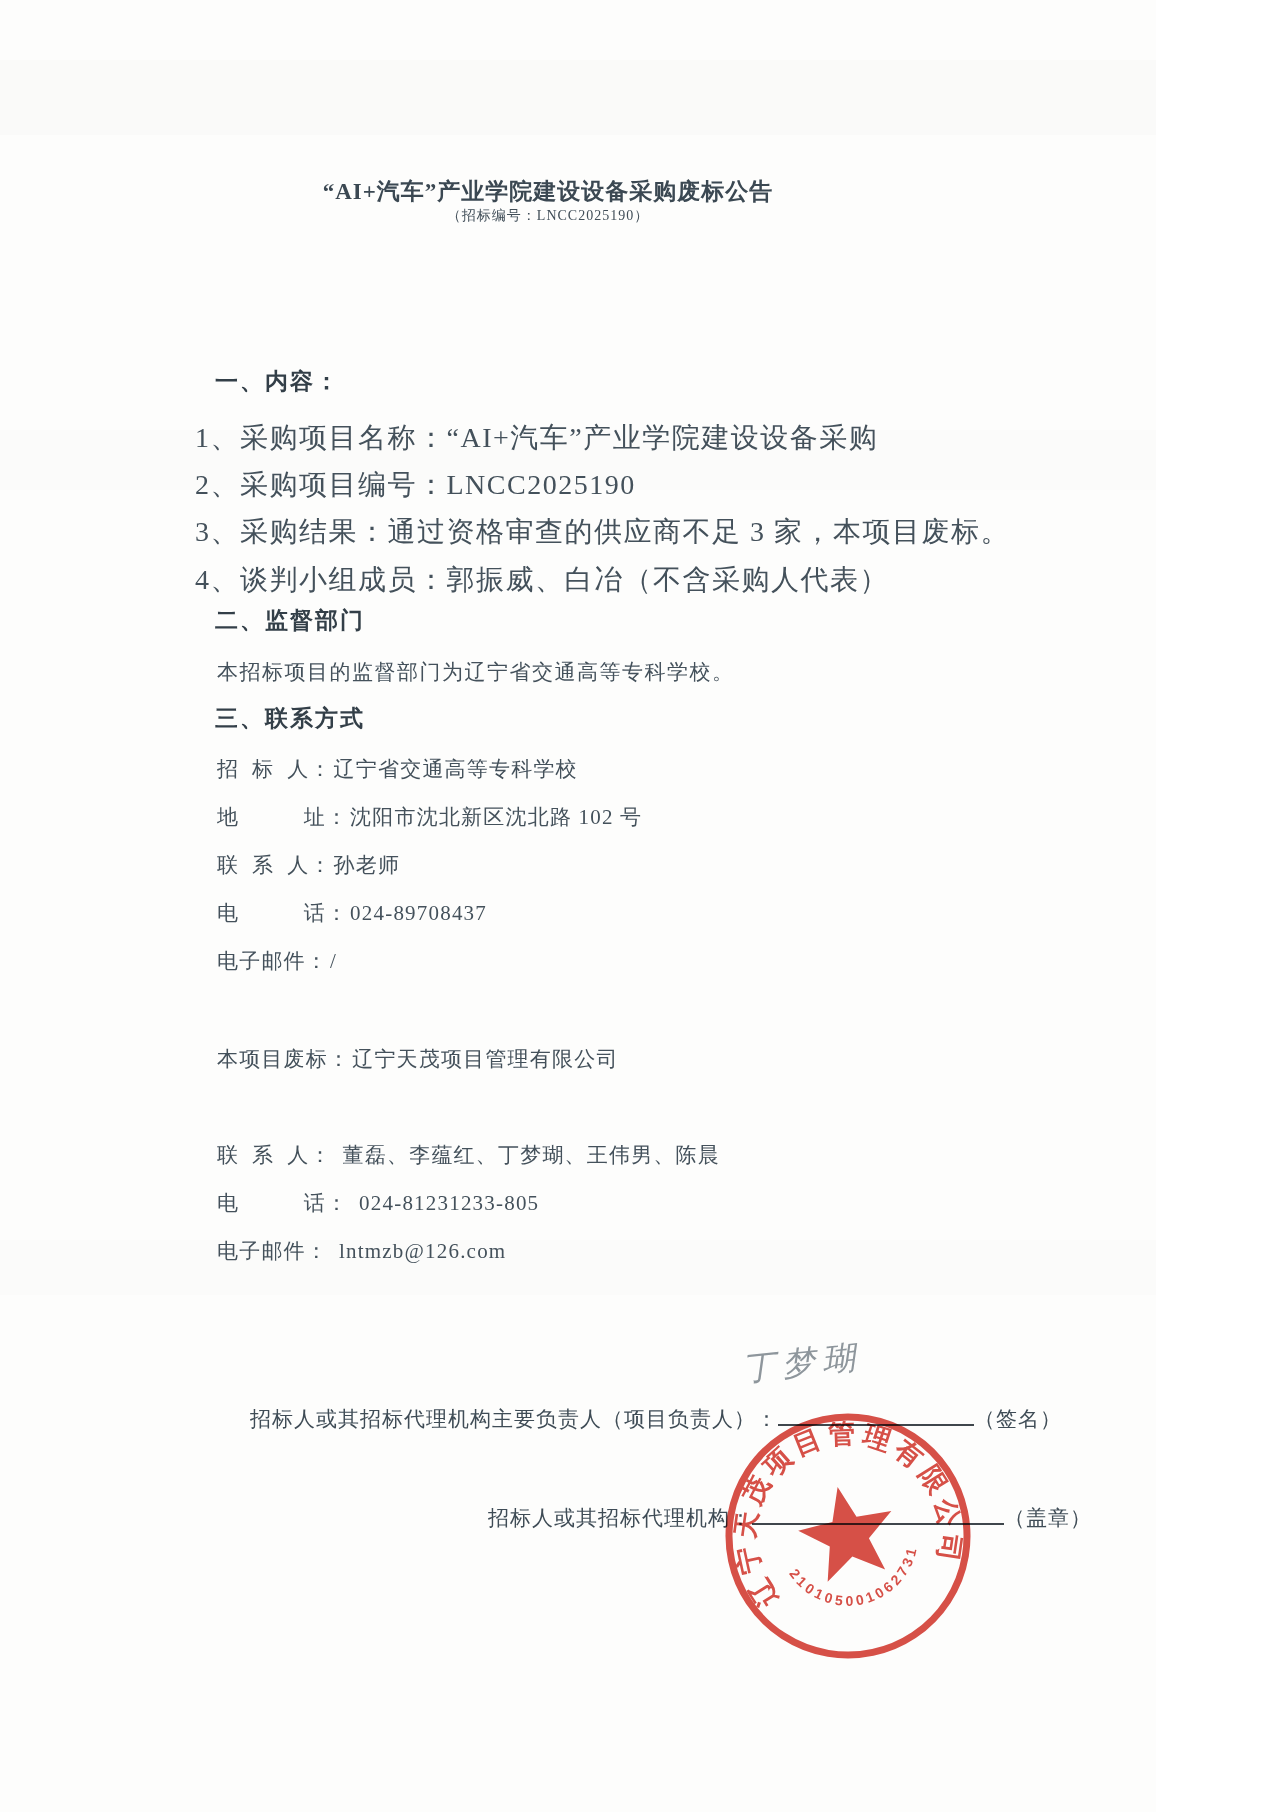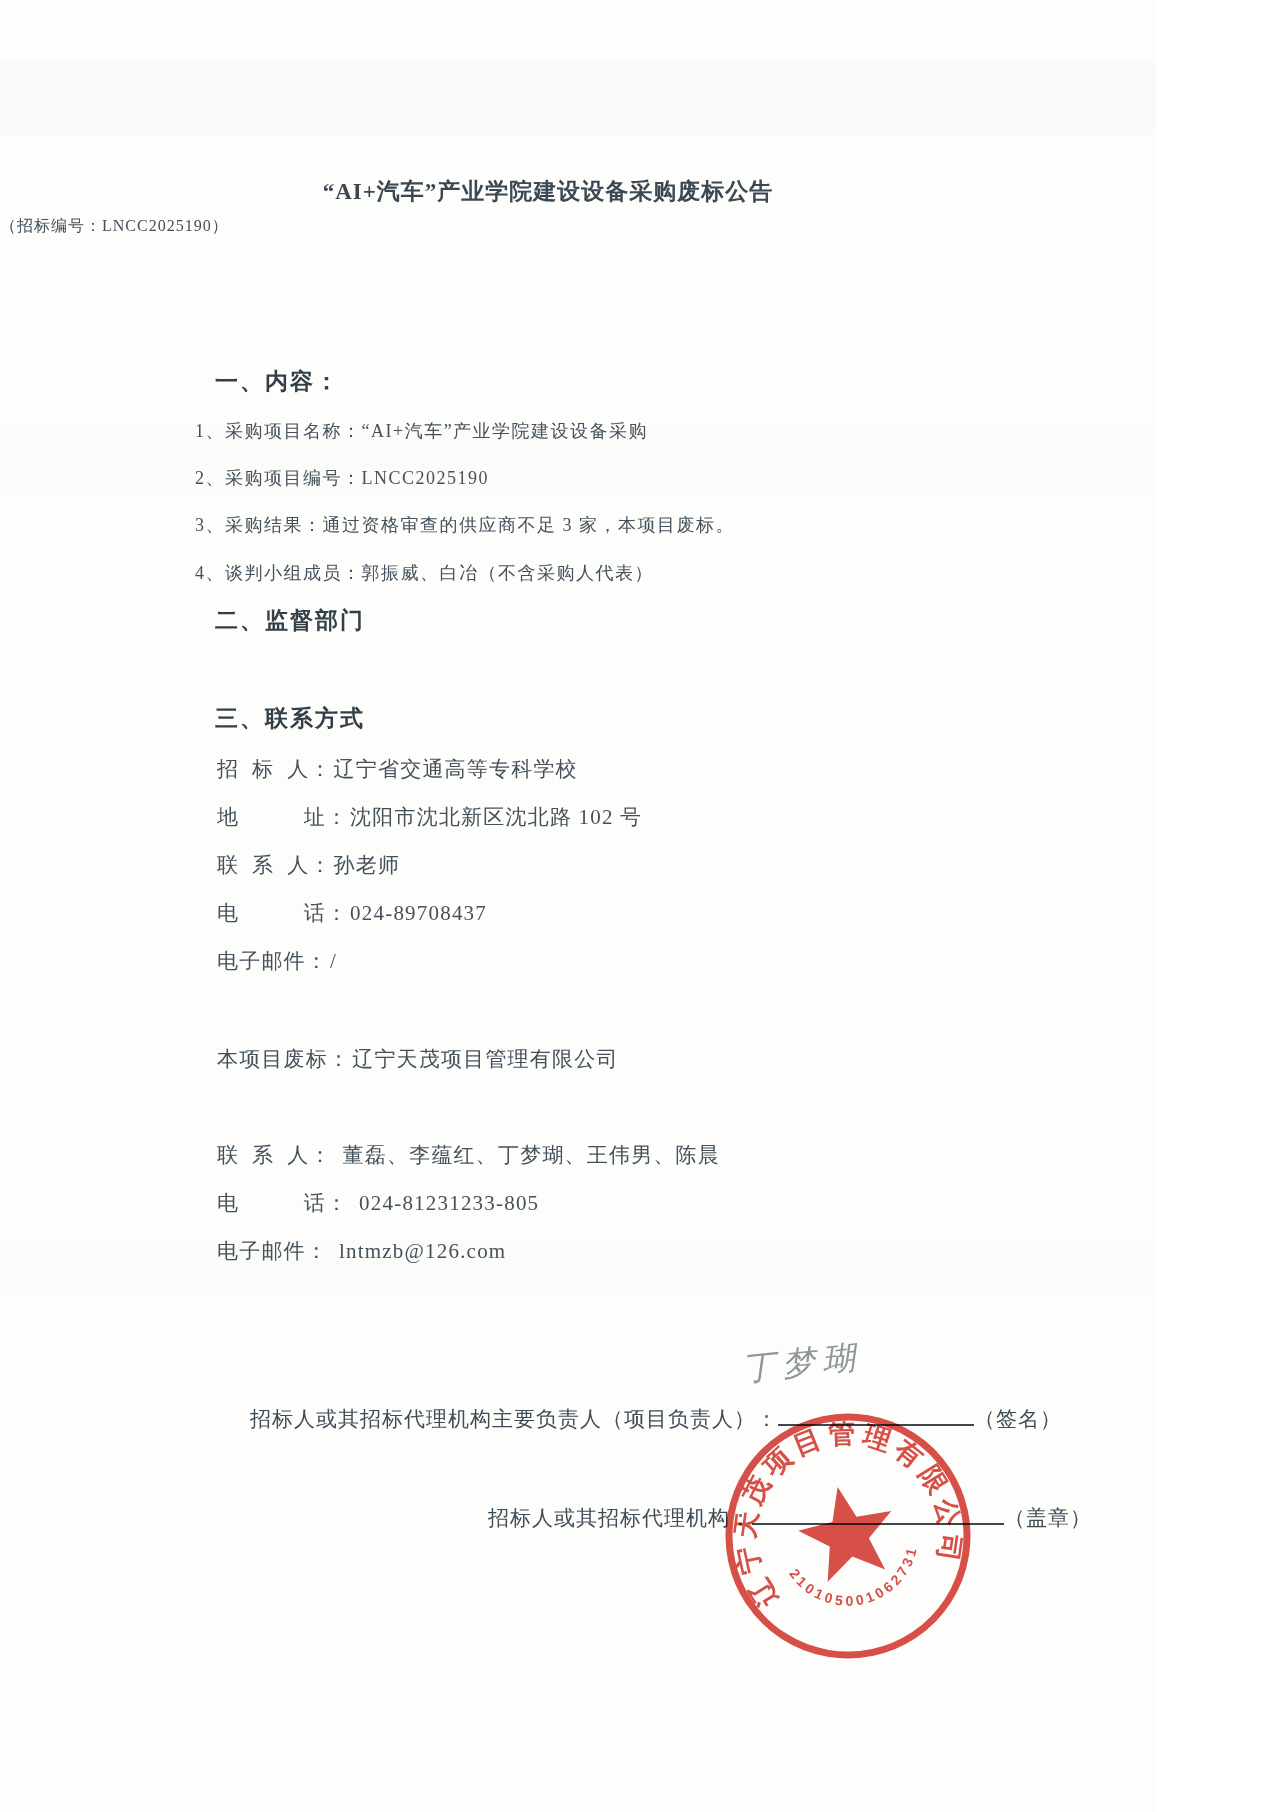--- a/index.html
+++ b/index.html
@@ -8,29 +8,29 @@
     background:#fdfdfc; overflow:hidden;
     font-family:"Liberation Serif","DejaVu Serif",serif;
     color:#45525c;
   }
   .band{position:absolute;left:0;width:100%;pointer-events:none;}
   .title1{
     position:absolute; top:176px; left:0; width:1096px; text-align:center;
     font-size:23px; font-weight:600; color:#3b4852; letter-spacing:1px; white-space:pre;
   }
   .title2{
-    position:absolute; top:216px; left:0; width:1096px; 
-    font-size:16px; font-weight:500; color:#414e58; letter-spacing:1px; white-space:pre;
+    position:absolute; top:207px; left:0; width:1096px; text-align:center;
+    font-size:14px; font-weight:500; color:#414e58; letter-spacing:1px; white-space:pre;
   }
   .h{
     position:absolute; left:195px; font-size:23px; font-weight:bold;
     color:#333f48; letter-spacing:2px; white-space:pre;margin-left:20px;
   }
   .item{
-    position:absolute; left:195px; font-size:18px; color:#44515b;
+    position:absolute; left:195px; font-size:28px; color:#44515b;
     letter-spacing:1.5px; white-space:pre;
   }
   .para{
     position:absolute; left:217px; font-size:21px; color:#44515b;
     letter-spacing:1.5px; white-space:pre;
   }
   .crow{
     position:absolute; left:217px; font-size:21px; color:#44515b;
     letter-spacing:1.2px; white-space:pre;
   }
@@ -64,20 +64,21 @@
   <div class="title1">“AI+汽车”产业学院建设设备采购废标公告</div>
   <div class="title2">（招标编号：LNCC2025190）</div>
 
   <div class="h" style="top:366px">一、内容：</div>
   <div class="item" style="top:419px">1、采购项目名称：“AI+汽车”产业学院建设设备采购</div>
   <div class="item" style="top:466px">2、采购项目编号：LNCC2025190</div>
   <div class="item" style="top:513px">3、采购结果：通过资格审查的供应商不足 3 家，本项目废标。</div>
   <div class="item" style="top:561px">4、谈判小组成员：郭振威、白冶（不含采购人代表）</div>
 
   <div class="h" style="top:605px">二、监督部门</div>
+  <div class="para" style="top:658px">本招标项目的监督部门为辽宁省交通高等专科学校。</div>
 
   <div class="h" style="top:703px">三、联系方式</div>
 
   <div class="crow" style="top:755px"><span class="lbl">招  标  人：</span><span class="val">辽宁省交通高等专科学校</span></div>
   <div class="crow" style="top:803px"><span class="lbl">地          址：</span><span class="val">沈阳市沈北新区沈北路 102 号</span></div>
   <div class="crow" style="top:851px"><span class="lbl">联  系  人：</span><span class="val">孙老师</span></div>
   <div class="crow" style="top:899px"><span class="lbl">电          话：</span><span class="val">024-89708437</span></div>
   <div class="crow" style="top:947px"><span class="lbl">电子邮件：</span><span class="val">/</span></div>
 
   <div class="crow" style="top:1045px"><span class="lbl">本项目废标：</span><span class="val">辽宁天茂项目管理有限公司</span></div>

